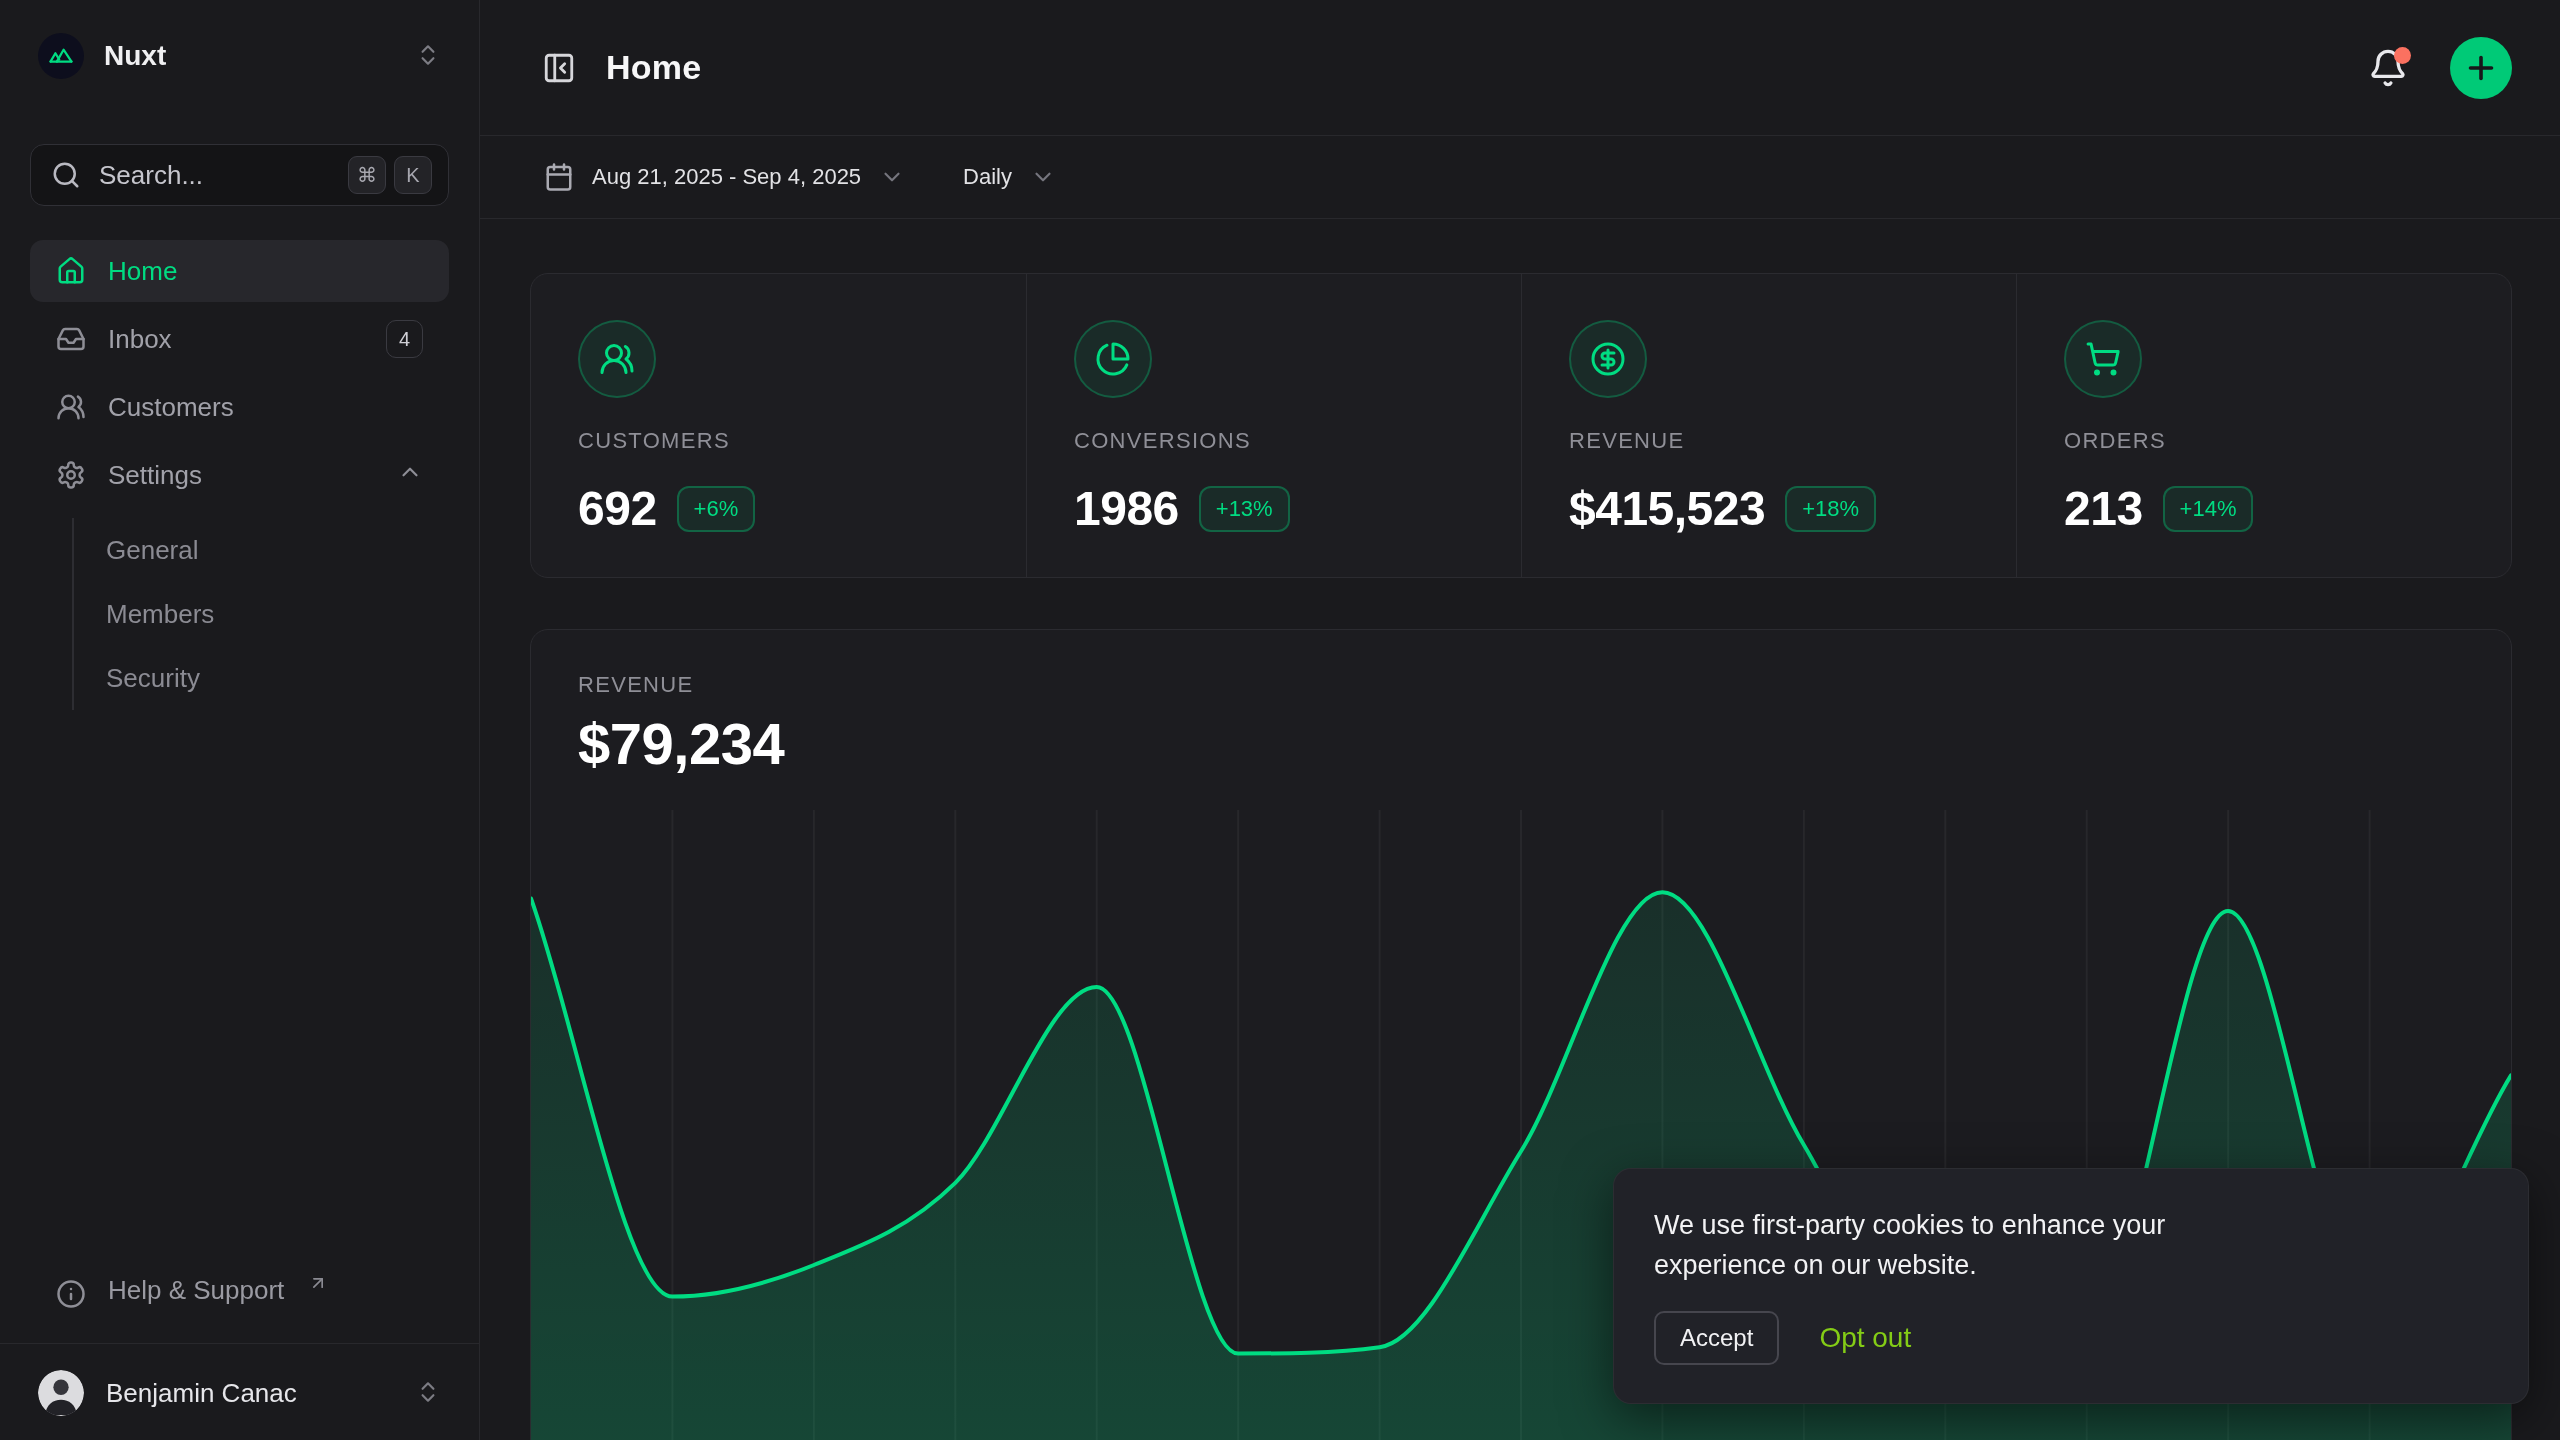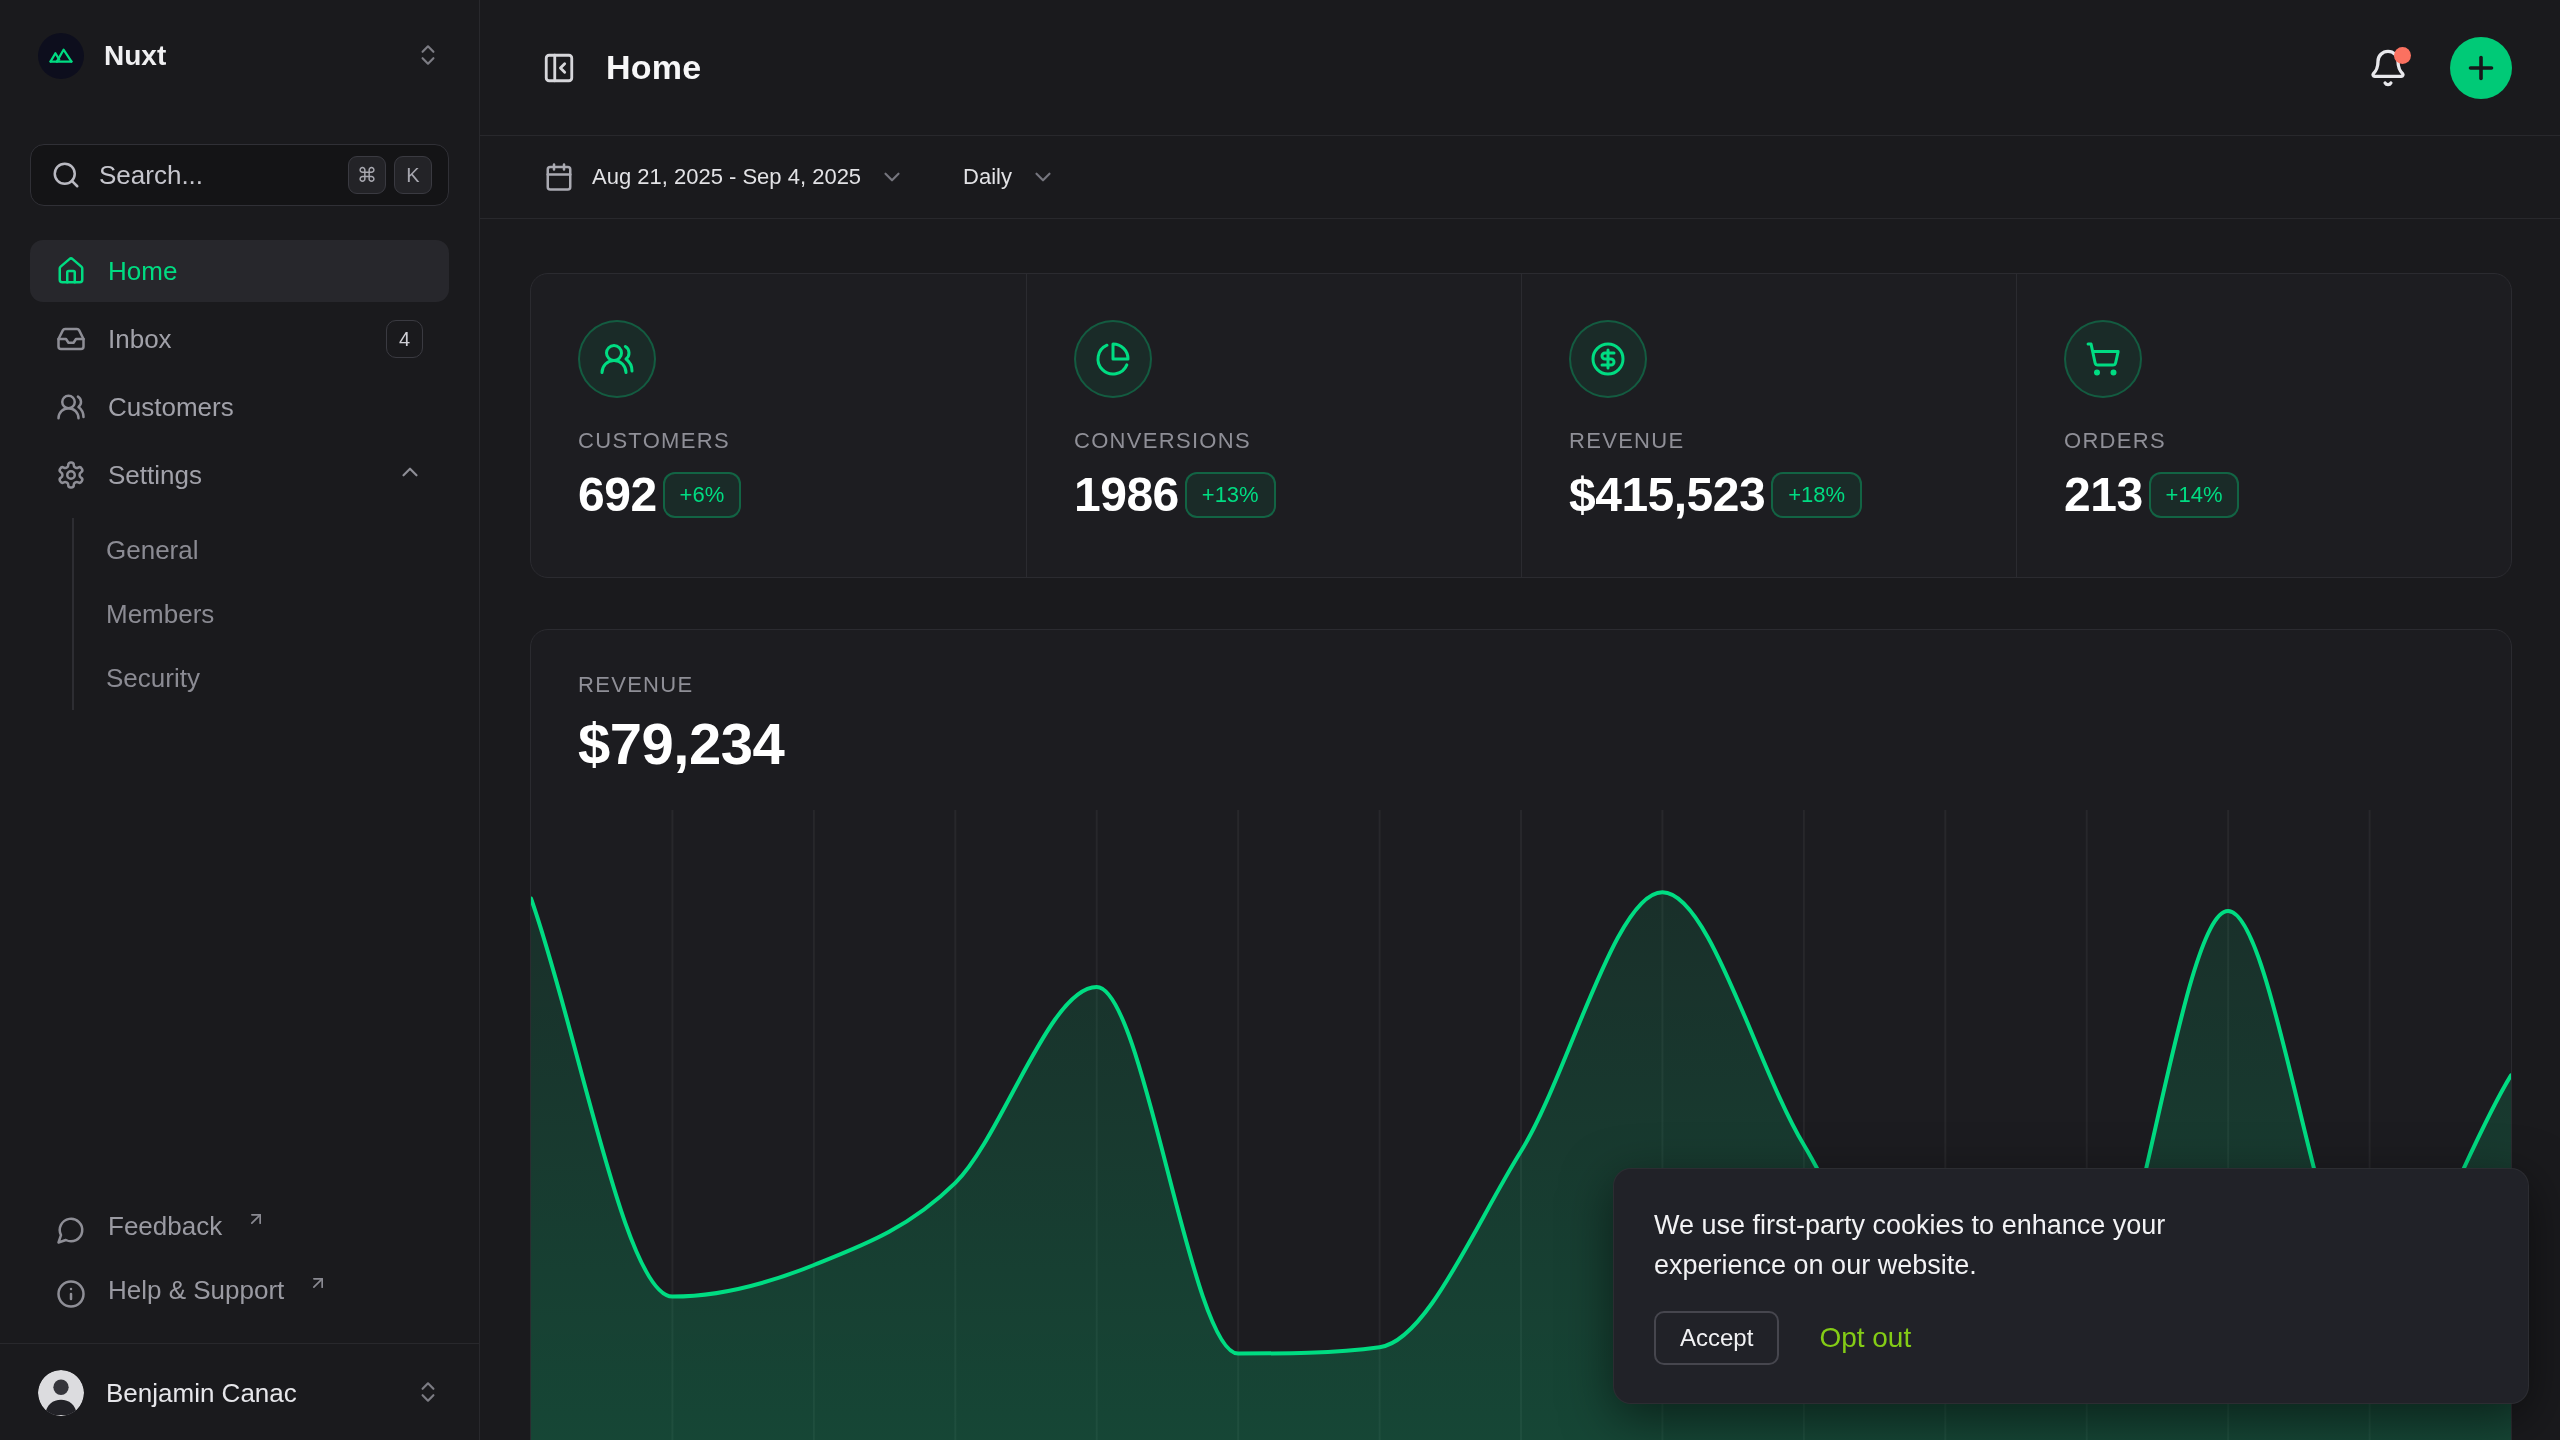--- a/index.html
+++ b/index.html
@@ -135,21 +135,21 @@
   }
   .stat { padding: 46px 30px 0 47px; cursor: pointer; }
   .stat + .stat { border-left: 1px solid #2b2b30; }
   .stat-icon {
     width: 78px; height: 78px; border-radius: 50%;
     background: rgba(0,220,130,0.08); border: 2px solid rgba(0,220,130,0.28);
     display: flex; align-items: center; justify-content: center; color: #00dc82;
   }
   .stat-icon svg { width: 36px; height: 36px; }
   .stat-label { margin-top: 30px; font-size: 22px; letter-spacing: 1.3px; color: #8f8f97; font-weight: 500; }
-  .stat-value-row { margin-top: 13px; display: flex; align-items: center; gap: 6px; }
+  .stat-value-row { margin-top: 27px; display: flex; align-items: center; gap: 20px; }
   .stat-value { font-size: 48px; font-weight: 700; color: #ffffff; letter-spacing: -0.5px; }
   .delta-badge {
     font-size: 22px; color: #00dc82; padding: 8px 15px; border-radius: 12px;
     background: rgba(0,220,130,0.08); border: 2px solid rgba(0,220,130,0.32); font-weight: 500;
   }
 
   .revenue-card {
     margin-top: 51px; height: 1000px; border: 1px solid #2b2b30; border-radius: 18px;
     background: #1c1c20; position: relative; overflow: hidden;
   }
@@ -253,30 +253,20 @@
       </a>
       <div class="subnav">
         <a>General</a>
         <a>Members</a>
         <a>Security</a>
       </div>
     </nav>
 
     <div class="side-spacer"></div>
 
-    <a class="foot-link">
-      <svg class="fi" viewBox="0 0 24 24" fill="none" stroke="currentColor" stroke-width="2" stroke-linecap="round" stroke-linejoin="round">
-          <path d="M7.9 20A9 9 0 1 0 4 16.1L2 22Z"></path>
-        </svg>
-      <span>Feedback</span>
-      <svg class="ext-arrow" viewBox="0 0 24 24" fill="none" stroke="currentColor" stroke-width="2" stroke-linecap="round" stroke-linejoin="round">
-          <path d="M7 7h10v10"></path>
-          <path d="M7 17 17 7"></path>
-        </svg>
-    </a>
     <a class="foot-link">
       <svg class="fi" viewBox="0 0 24 24" fill="none" stroke="currentColor" stroke-width="2" stroke-linecap="round" stroke-linejoin="round">
           <circle cx="12" cy="12" r="10"></circle>
           <path d="M12 16v-4"></path>
           <path d="M12 8h.01"></path>
         </svg>
       <span>Help &amp; Support</span>
       <svg class="ext-arrow" viewBox="0 0 24 24" fill="none" stroke="currentColor" stroke-width="2" stroke-linecap="round" stroke-linejoin="round">
           <path d="M7 7h10v10"></path>
           <path d="M7 17 17 7"></path>

